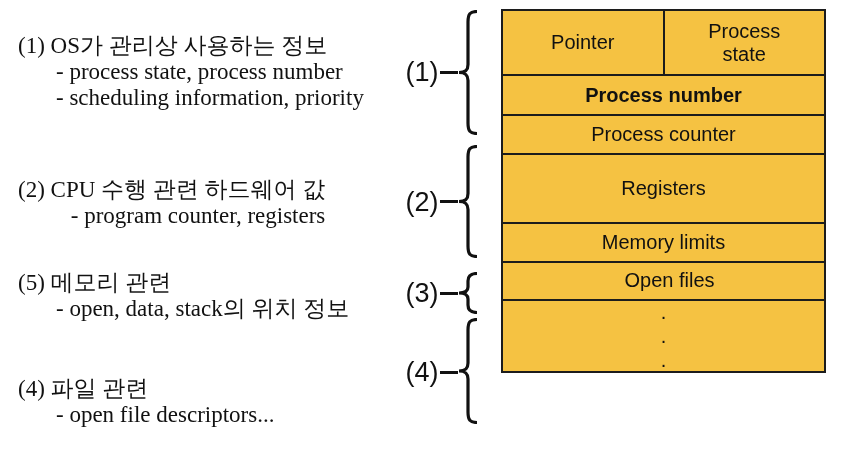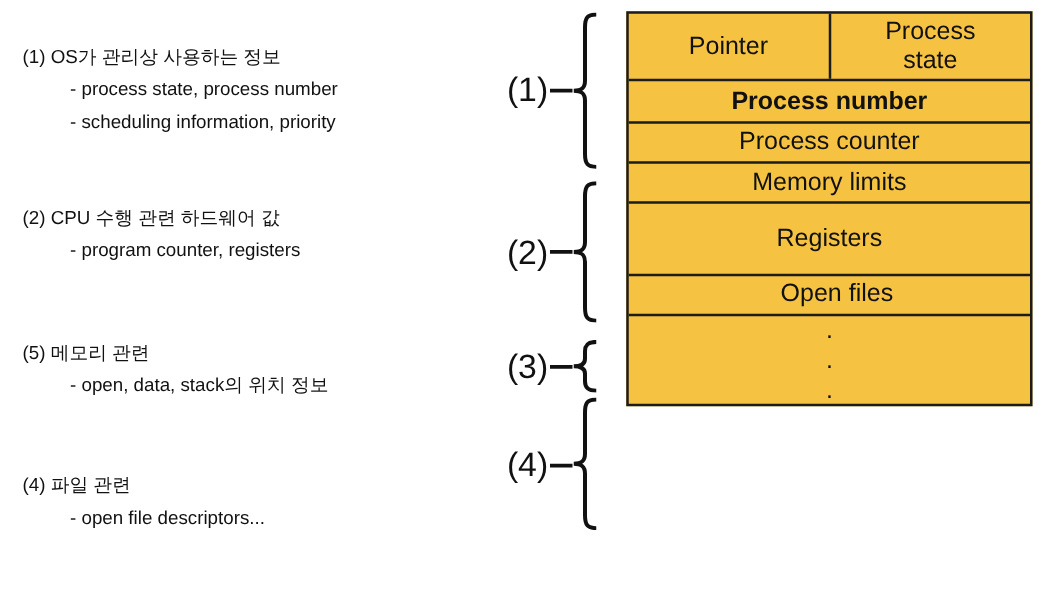--- a/index.html
+++ b/index.html
@@ -16,29 +16,30 @@
     width: 844px;
     height: 476px;
     background: #ffffff;
     overflow: hidden;
   }
 
   
   .note {
     position: absolute;
     left: 18px;
-    font-size: 15px;
+    font-size: 23px;
     line-height: 26px;
     color: var(--text);
     white-space: nowrap;
+    font-family: Liberation Serif, serif;
   }
   .note-heading { font-weight: 400; }
   .note-item { padding-left: 38px; }
   .note-1 { top: 33px; }
-  .note-2 { top: 162px; }
+  .note-2 { top: 177px; text-align: right; }
   .note-3 { top: 270px; }
   .note-4 { top: 376px; }
 
   
   .group-label {
     position: absolute;
     left: 400px;
     width: 44px;
     text-align: center;
     font-size: 27px;
@@ -77,21 +78,21 @@
   .brace-2 { top: 145px; height: 113px; }
   .brace-3 { top: 272px; height: 42px;  }
   .brace-4 { top: 318px; height: 106px; }
 
   
   .pcb {
     position: absolute;
     left: 501px;
     top: 9px;
     width: 325px;
-    height: 316px;
+    height: 364px;
     background: var(--cell-fill);
     border: 2px solid var(--border);
     display: flex;
     flex-direction: column;
     font-size: 20px;
   }
   .pcb-row {
     border-bottom: 2px solid var(--border);
     display: flex;
     align-items: center;
@@ -177,22 +178,22 @@
 
   <div class="pcb">
     <div class="pcb-row row-split">
       <div class="cell cell-left">Pointer</div>
       <div class="cell cell-right">
         <span>Process state</span>
       </div>
     </div>
     <div class="pcb-row row-number">Process number</div>
     <div class="pcb-row row-counter">Process counter</div>
+    <div class="pcb-row row-regs">Registers</div>
     <div class="pcb-row row-mem">Memory limits</div>
-    <div class="pcb-row row-regs">Registers</div>
     <div class="pcb-row row-files">Open files</div>
     <div class="pcb-row row-dots">
       <div>.</div>
       <div>.</div>
       <div>.</div>
     </div>
   </div>
 
 </div>
 

